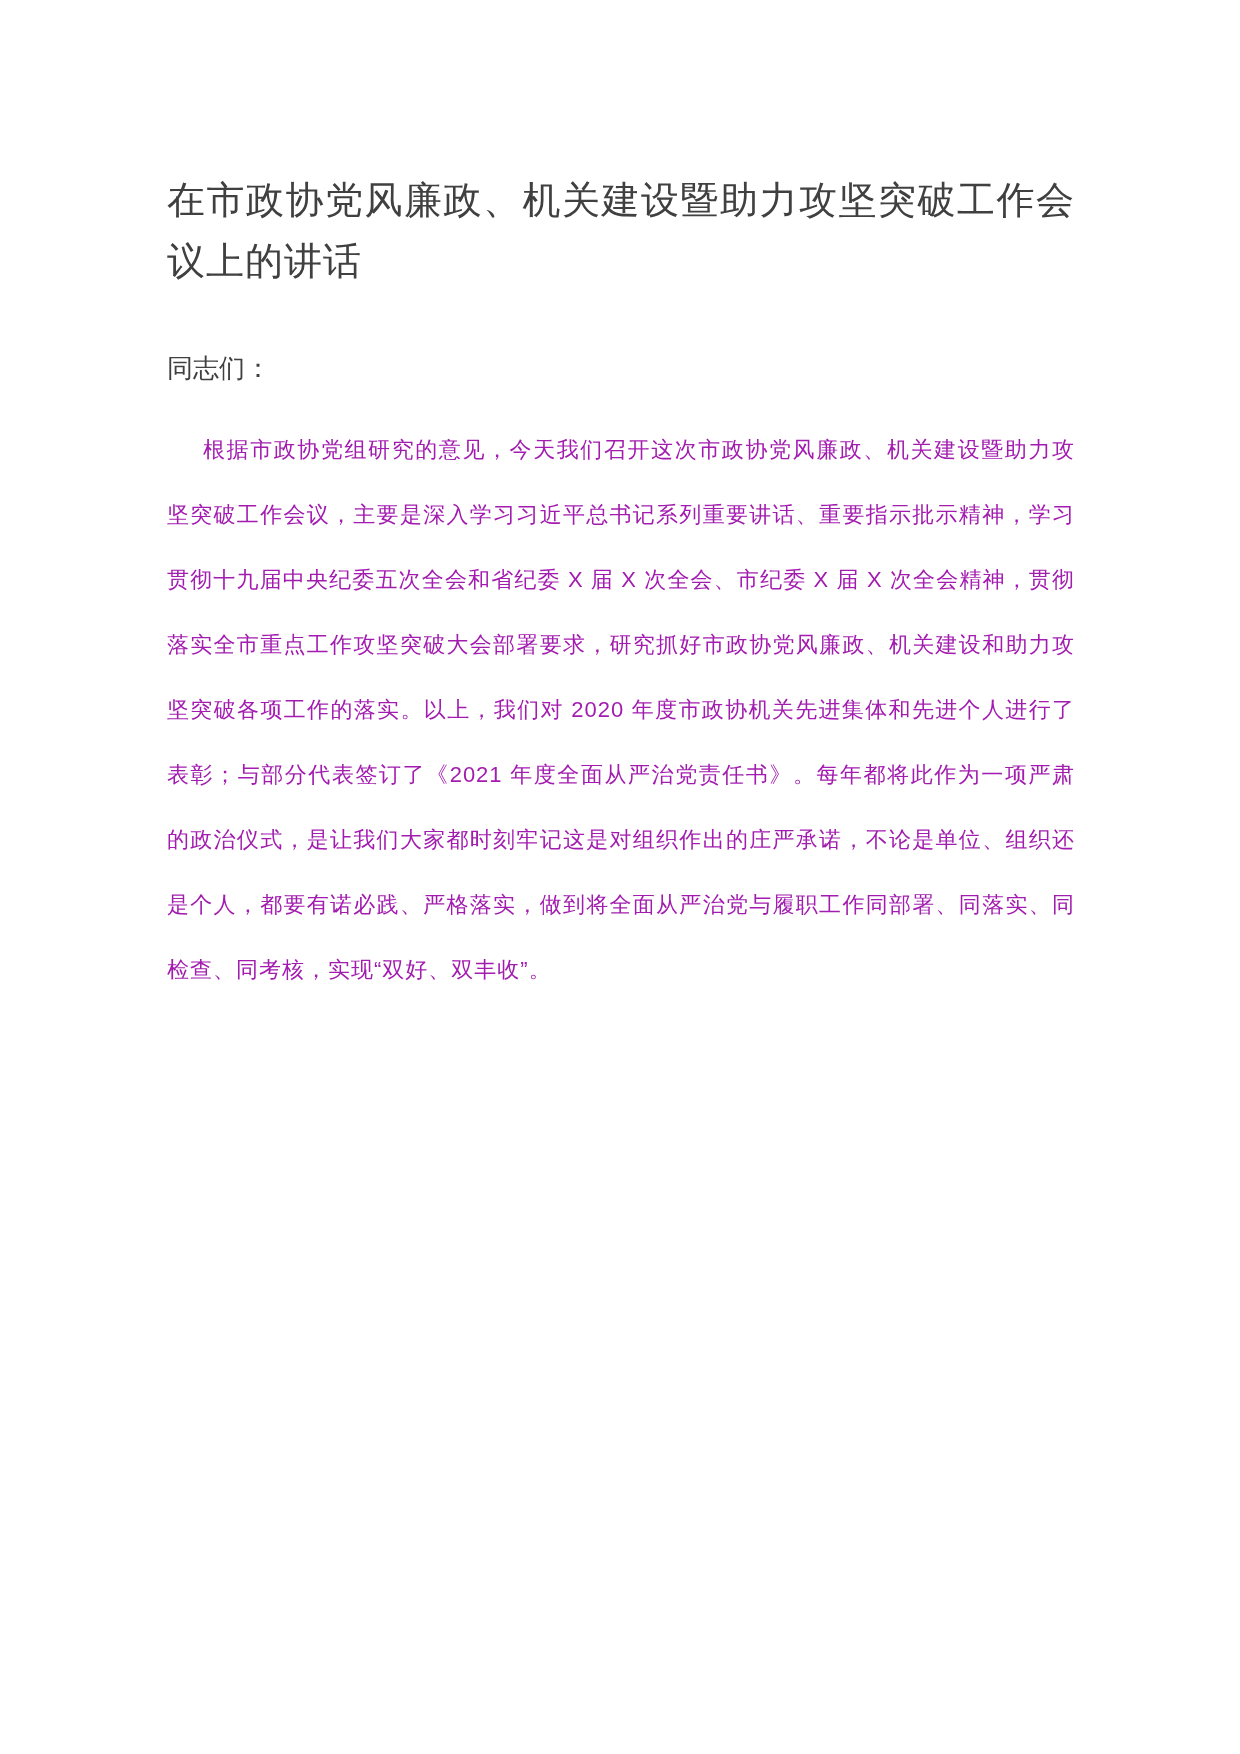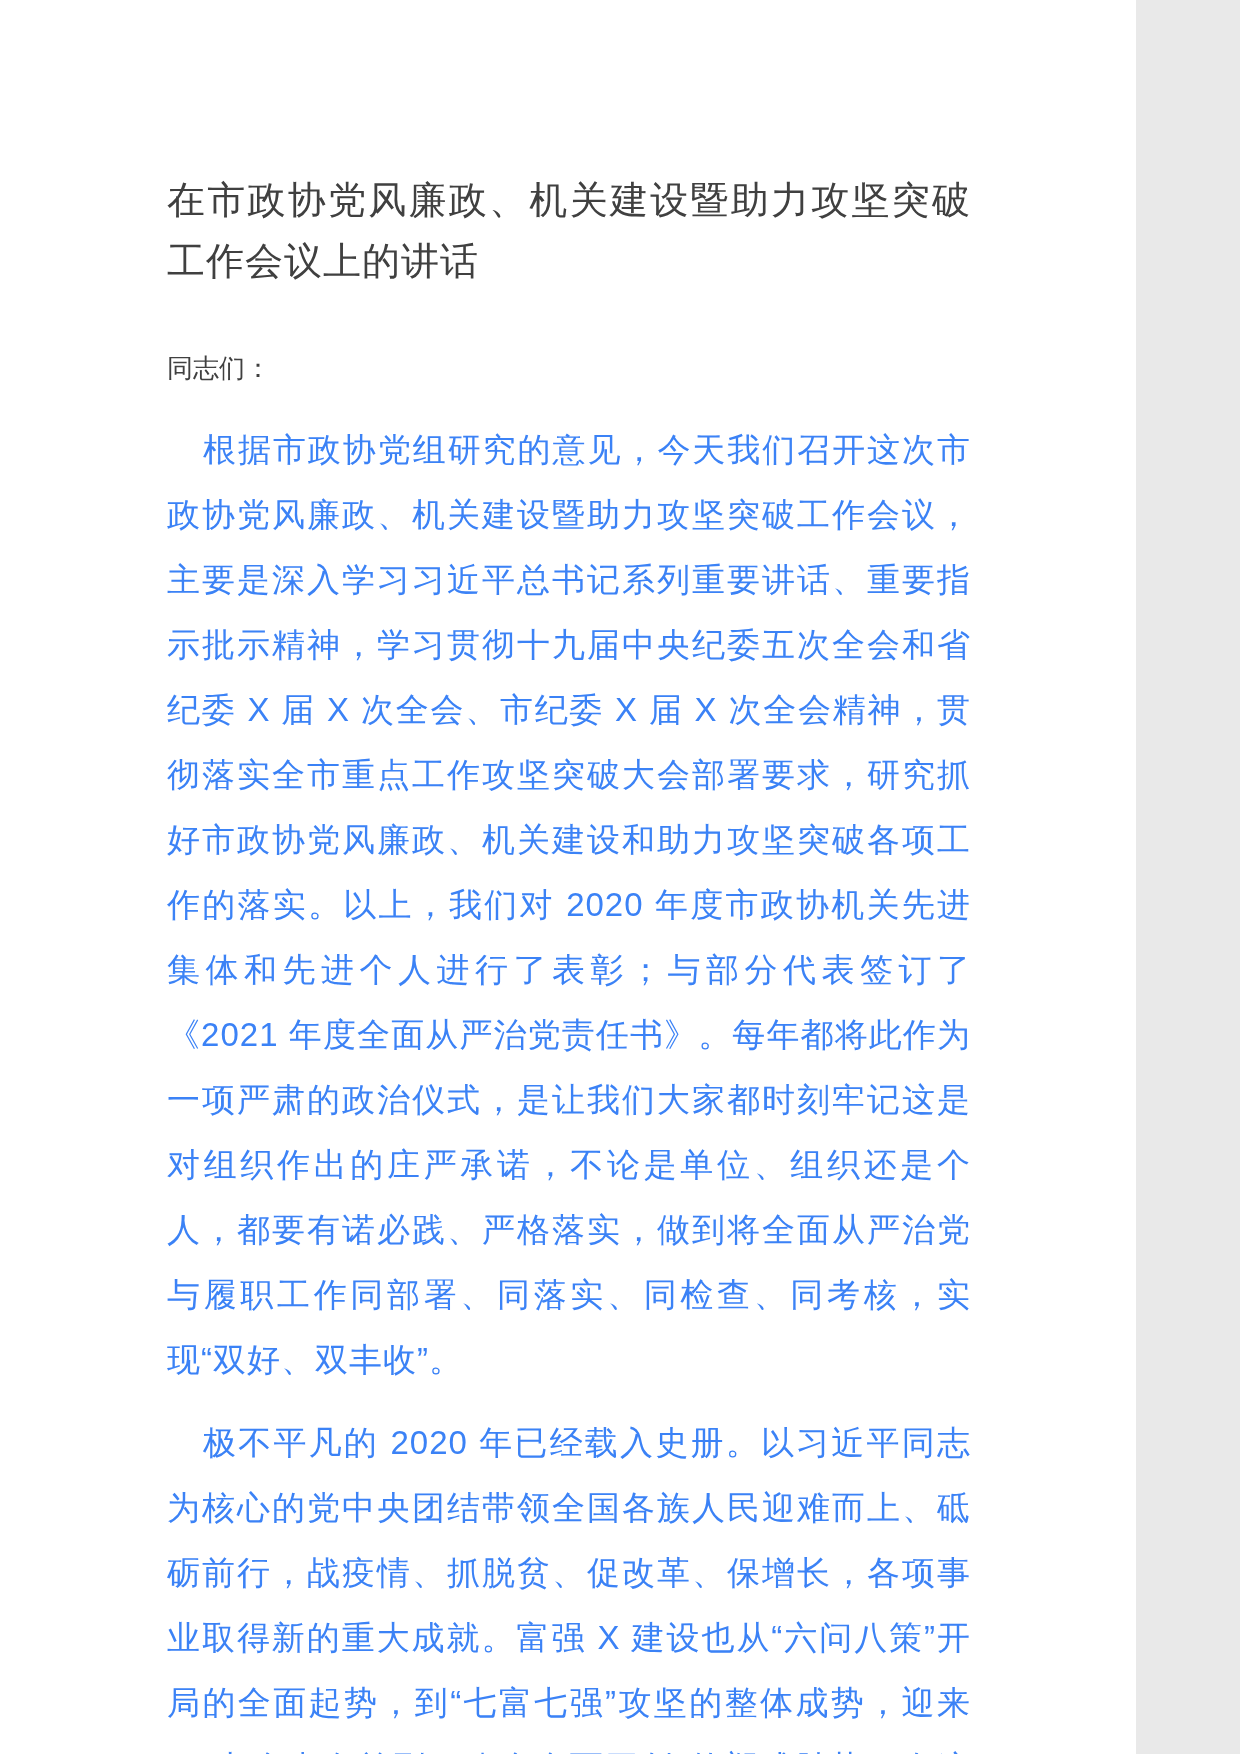--- a/index.html
+++ b/index.html
@@ -7,21 +7,21 @@
     padding: 0;
     background: #e9e9e9;
   }
   body {
     width: 1240px;
     height: 1754px;
     font-family: "Liberation Sans", "DejaVu Sans", sans-serif;
   }
   .page {
     position: relative;
-    width: 1136px;
+    width: 1240px;
     height: 1754px;
     background: #ffffff;
     box-sizing: border-box;
     padding: 170px 165px 0 167px;
     color: #404040;
     overflow: hidden;
   }
   .doc-title {
     font-size: 38px;
     line-height: 61px;
@@ -32,33 +32,32 @@
     color: #404040;
   }
   .salutation {
     font-size: 26px;
     line-height: 65px;
     margin: 0 0 16px 0;
     color: #404040;
     font-family: Liberation Serif, serif;
   }
   .para {
-    font-size: 33px;
+    font-size: 22px;
     line-height: 65px;
     margin: 0 0 18px 0;
     text-indent: 36px;
     text-align: justify;
     letter-spacing: 1px;
-    color: #3b82f6;
+    color: #a21caf;
   }
 </style>
 </head>
 <body>
 
 <div class="page">
   <h1 class="doc-title">在市政协党风廉政、机关建设暨助力攻坚突破工作会议上的讲话</h1>
 
   <p class="salutation">同志们：</p>
 
   <p class="para">根据市政协党组研究的意见，今天我们召开这次市政协党风廉政、机关建设暨助力攻坚突破工作会议，主要是深入学习习近平总书记系列重要讲话、重要指示批示精神，学习贯彻十九届中央纪委五次全会和省纪委 X 届 X 次全会、市纪委 X 届 X 次全会精神，贯彻落实全市重点工作攻坚突破大会部署要求，研究抓好市政协党风廉政、机关建设和助力攻坚突破各项工作的落实。以上，我们对 2020 年度市政协机关先进集体和先进个人进行了表彰；与部分代表签订了《2021 年度全面从严治党责任书》。每年都将此作为一项严肃的政治仪式，是让我们大家都时刻牢记这是对组织作出的庄严承诺，不论是单位、组织还是个人，都要有诺必践、严格落实，做到将全面从严治党与履职工作同部署、同落实、同检查、同考核，实现“双好、双丰收”。</p>
 
-  <p class="para">极不平凡的 2020 年已经载入史册。以习近平同志为核心的党中央团结带领全国各族人民迎难而上、砥砺前行，战疫情、抓脱贫、促改革、保增长，各项事业取得新的重大成就。富强 X 建设也从“六问八策”开局的全面起势，到“七富七强”攻坚的整体成势，迎来了“七个走在前列、八个全面开创”的塑成胜势。在这不平凡的 X 攻坚“大合唱”中，全市政协系统也发出了最嘹亮的“好声音”，大家努力把“政治、主业、团结、创新、落实”五个担当写满了政协篇章，在空前考验中彰显了“为国履职、为民尽责”的新时代政协新形象。</p>
 </div>
 
 </body></html>

